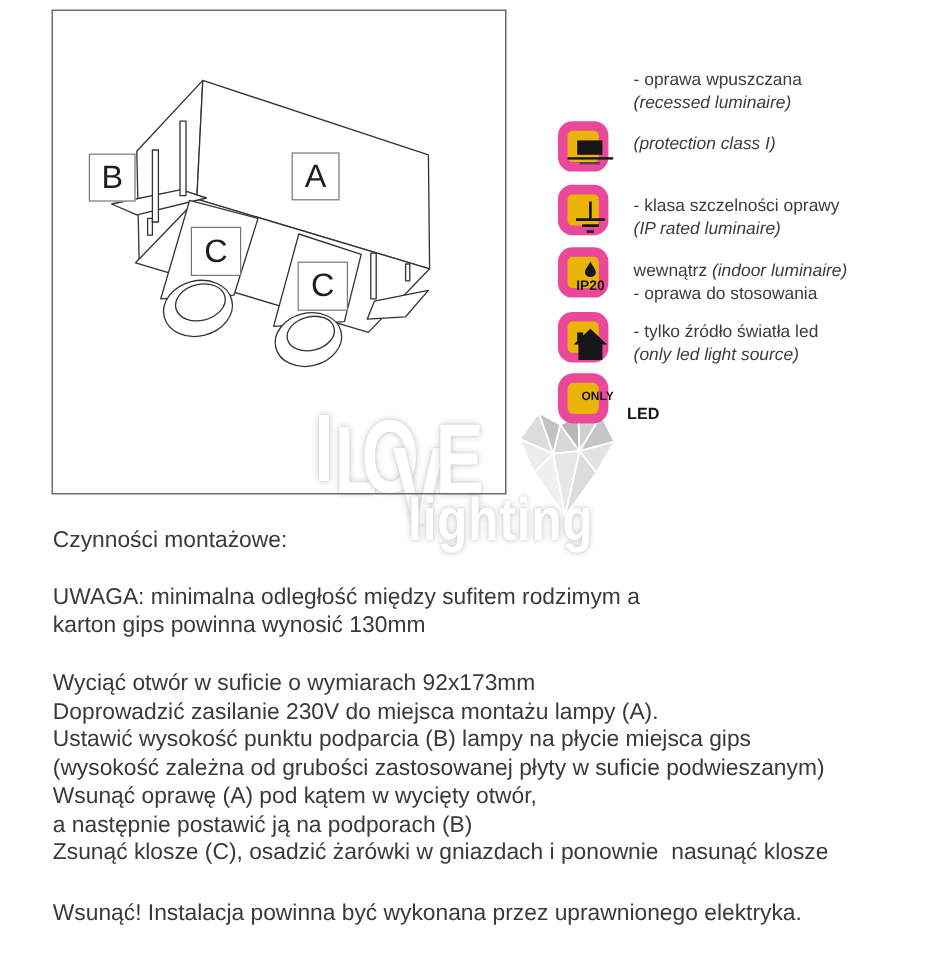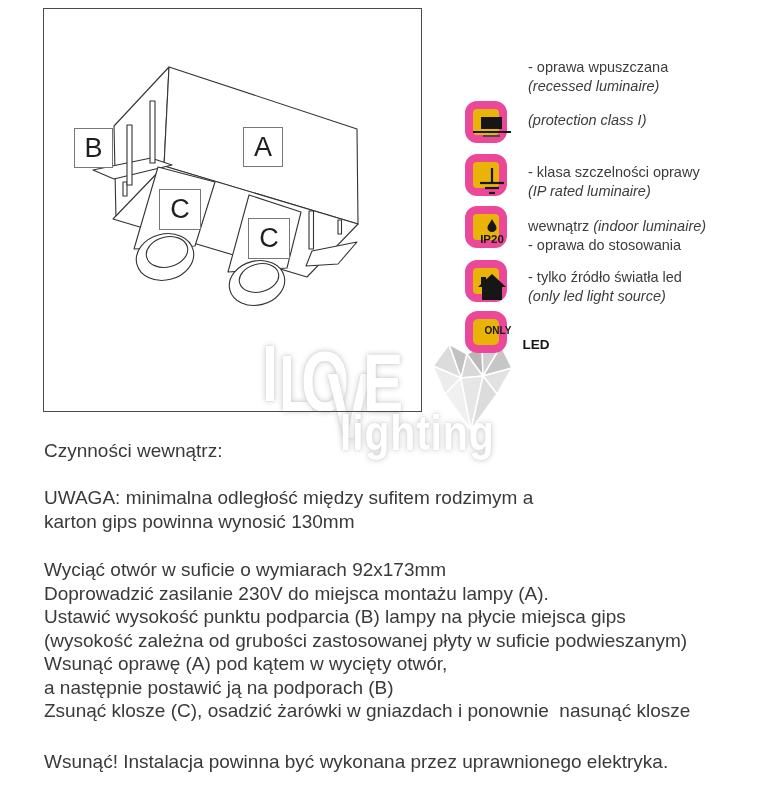--- a/index.html
+++ b/index.html
@@ -174,21 +174,21 @@
       <div class="onlyled-1">ONLY</div>
       <div class="onlyled-2">LED</div>
     </div>
     <div class="lg-text">
       <div>- tylko źródło światła led</div>
       <div class="it">(only led light source)</div>
     </div>
   </div>
 
   <div class="txt" style="top:439px;">
-    <div>Czynności wewnątrz:</div>
+    <div>Czynności montażowe:</div>
   </div>
 
   <div class="txt" style="top:486px;">
     <div>UWAGA: minimalna odległość między sufitem rodzimym a</div>
     <div>karton gips powinna wynosić 130mm</div>
   </div>
 
   <div class="txt" style="top:558px;">
     <div>Wyciąć otwór w suficie o wymiarach 92x173mm</div>
     <div>Doprowadzić zasilanie 230V do miejsca montażu lampy (A).</div>

